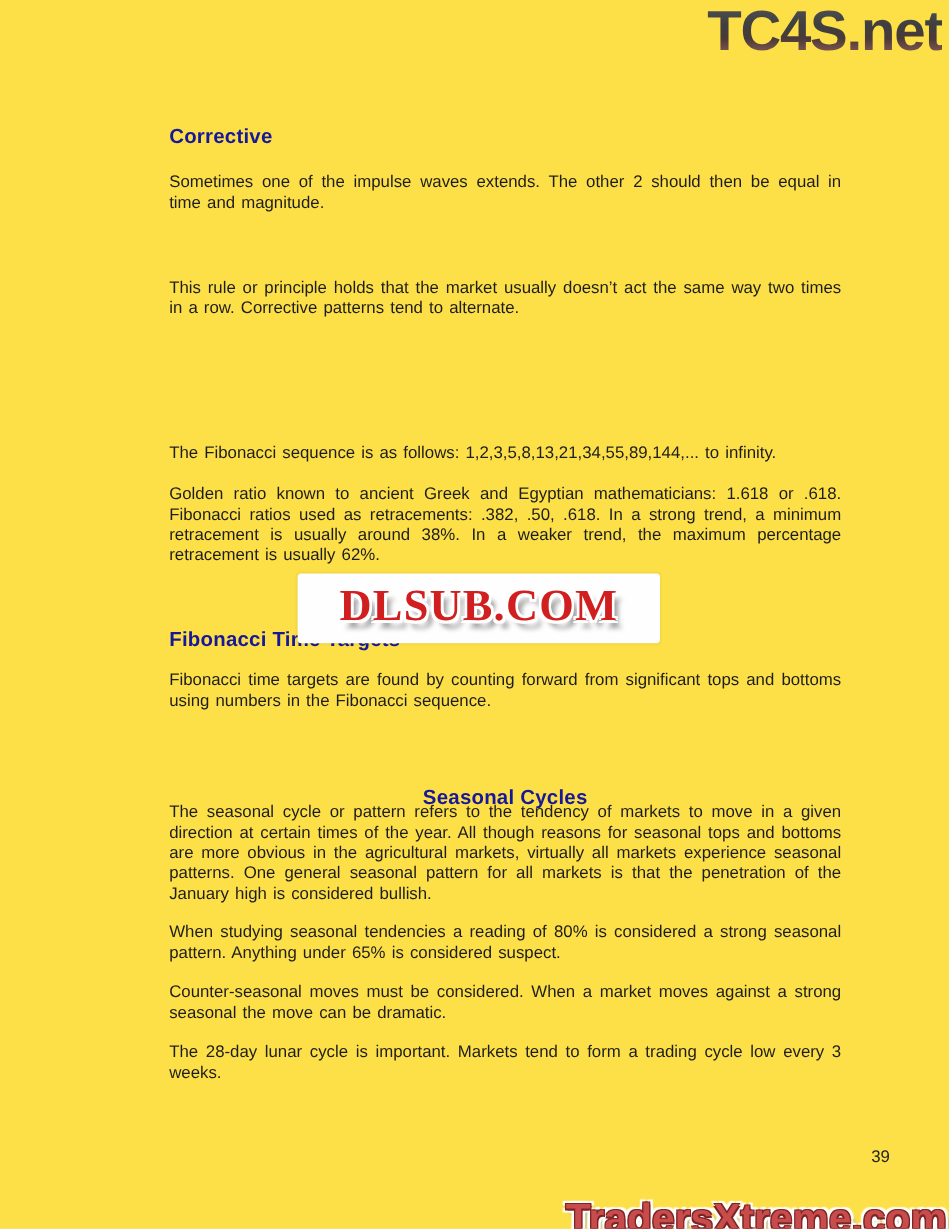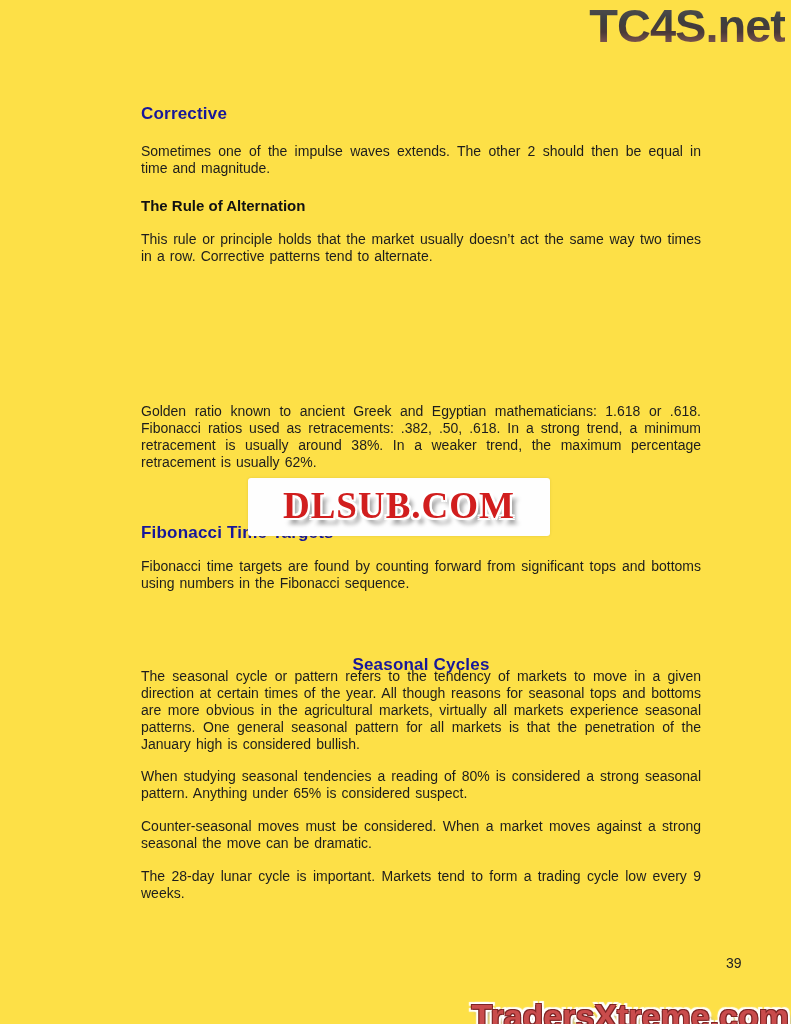--- a/index.html
+++ b/index.html
@@ -103,41 +103,41 @@
 <body>
 
 <div class="page">
 
   <div class="abs top-logo">TC4S.net</div>
 
   <h2 class="abs col h-blue" style="top:104px;">Corrective</h2>
 
   <p class="abs col body" style="top:143px;">Sometimes one of the impulse waves extends.  The other 2 should then be equal in time and magnitude.</p>
 
-  <h3 class="abs col h-black" style="top:196px;">The Rule of Alternation</h3>
 
   <p class="abs col body" style="top:231px;">This rule or principle holds that the market usually doesn’t act the same way two times in a row.  Corrective patterns tend to alternate.</p>
 
 
+  <p class="abs col body" style="top:369px;">The Fibonacci sequence is as follows: 1,2,3,5,8,13,21,34,55,89,144,... to infinity.</p>
 
   <p class="abs col body" style="top:403px;">Golden ratio known to ancient Greek and Egyptian mathematicians: 1.618 or .618. Fibonacci ratios used as retracements: .382, .50, .618.  In a strong trend, a minimum retracement is usually around 38%. In a weaker trend, the maximum percentage retracement is usually 62%.</p>
 
   <div class="abs watermark">DLSUB.COM</div>
 
   <h2 class="abs col h-blue" style="top:523px;">Fibonacci Time Targets</h2>
 
   <p class="abs col body" style="top:558px;">Fibonacci time targets are found by counting forward from significant tops and bottoms using numbers in the Fibonacci sequence.</p>
 
   <h2 class="abs col h-blue" style="top:655px;text-align:center;">Seasonal Cycles</h2>
 
   <p class="abs col body" style="top:668px;">The seasonal cycle or pattern refers to the tendency of markets to move in a given direction at certain times of the year.  All though reasons for seasonal tops and bottoms are more obvious in the agricultural markets, virtually all markets experience seasonal patterns.  One general seasonal pattern for all markets is that the penetration of the January high is considered bullish.</p>
 
   <p class="abs col body" style="top:768px;">When studying seasonal tendencies a reading of 80% is considered a strong seasonal pattern.  Anything under 65% is considered suspect.</p>
 
   <p class="abs col body" style="top:818px;">Counter-seasonal moves must be considered.  When a market moves against a strong seasonal the move can be dramatic.</p>
 
-  <p class="abs col body" style="top:868px;">The 28-day lunar cycle is important.  Markets tend to form a trading cycle low every 9 weeks.</p>
+  <p class="abs col body" style="top:868px;">The 28-day lunar cycle is important.  Markets tend to form a trading cycle low every 3 weeks.</p>
 
   <div class="abs page-number">39</div>
 
   <div class="abs bottom-logo">TradersXtreme.com</div>
 
 </div>
 
 </body></html>

